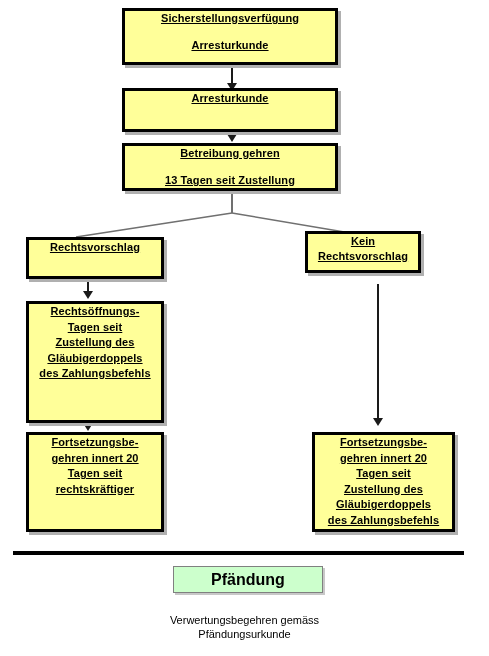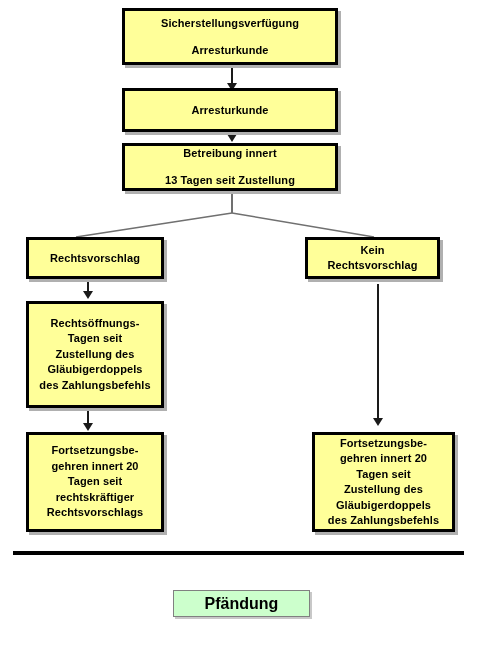--- a/index.html
+++ b/index.html
@@ -19,27 +19,27 @@
   }
   .node {
     position: absolute;
     box-sizing: border-box;
     background: #ffff99;
     border: 3px solid #000000;
     box-shadow: 3px 3px 0 0 #b0b0b0;
     display: flex;
     flex-direction: column;
     align-items: center;
-    justify-content: center;
     text-align: center;
     font-weight: bold;
     color: #000000;
     font-size: 11px;
     line-height: 15px;
     letter-spacing: 0.1px;
+    text-decoration: underline;
   }
   .node .line {
     display: block;
     white-space: nowrap;
   }
   .node.wide-gap .line + .line {
     margin-top: 12px;
   }
   .node.tall {
     line-height: 15.5px;
@@ -123,58 +123,61 @@
   <div class="node wide-gap" style="left:122px; top:8px; width:216px; height:57px;">
     <span class="line">Sicherstellungsverfügung</span>
     <span class="line">Arresturkunde</span>
   </div>
 
   <div class="node" style="left:122px; top:88px; width:216px; height:44px;">
     <span class="line">Arresturkunde</span>
   </div>
 
   <div class="node wide-gap" style="left:122px; top:143px; width:216px; height:48px;">
-    <span class="line">Betreibung innert</span>
+    <span class="line">Betreibung gehren</span>
     <span class="line">13 Tagen seit Zustellung</span>
   </div>
 
   <div class="node" style="left:26px; top:237px; width:138px; height:42px;">
     <span class="line">Rechtsvorschlag</span>
   </div>
 
-  <div class="node" style="left:305px; top:237px; width:135px; height:42px;">
+  <div class="node" style="left:305px; top:231px; width:116px; height:42px;">
     <span class="line">Kein</span>
     <span class="line">Rechtsvorschlag</span>
   </div>
 
-  <div class="node tall" style="left:26px; top:301px; width:138px; height:107px;">
+  <div class="node tall" style="left:26px; top:301px; width:138px; height:122px;">
     <span class="line">Rechtsöffnungs-</span>
     <span class="line">Tagen seit</span>
     <span class="line">Zustellung des</span>
     <span class="line">Gläubigerdoppels</span>
     <span class="line">des Zahlungsbefehls</span>
   </div>
 
   <div class="node tall" style="left:26px; top:432px; width:138px; height:100px;">
     <span class="line">Fortsetzungsbe-</span>
     <span class="line">gehren innert 20</span>
     <span class="line">Tagen seit</span>
     <span class="line">rechtskräftiger</span>
-    <span class="line">Rechtsvorschlags</span>
   </div>
 
   <div class="node tall" style="left:312px; top:432px; width:143px; height:100px;">
     <span class="line">Fortsetzungsbe-</span>
     <span class="line">gehren innert 20</span>
     <span class="line">Tagen seit</span>
     <span class="line">Zustellung des</span>
     <span class="line">Gläubigerdoppels</span>
     <span class="line">des Zahlungsbefehls</span>
   </div>
 
   <div class="divider" style="left:13px; top:551px; width:451px; height:4px;"></div>
 
-  <div class="pfaendung" style="left:173px; top:566px; width:137px; height:27px;margin-top:24px;">
+  <div class="pfaendung" style="left:173px; top:566px; width:150px; height:27px;">
     <span>Pfändung</span>
   </div>
 
+  <div class="caption" style="left:0px; top:613px; width:489px;">
+    <span class="line">Verwertungsbegehren gemäss</span>
+    <span class="line">Pfändungsurkunde</span>
+  </div>
 
 </div>
 
 </body></html>

